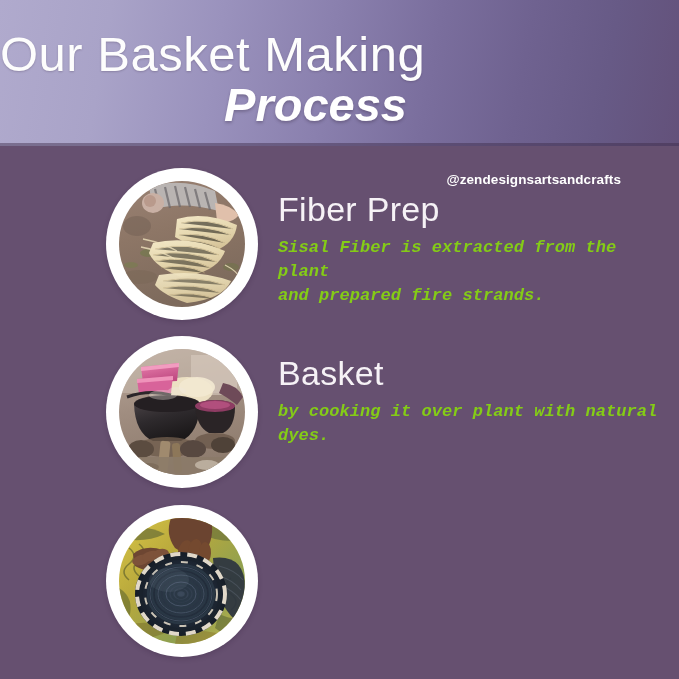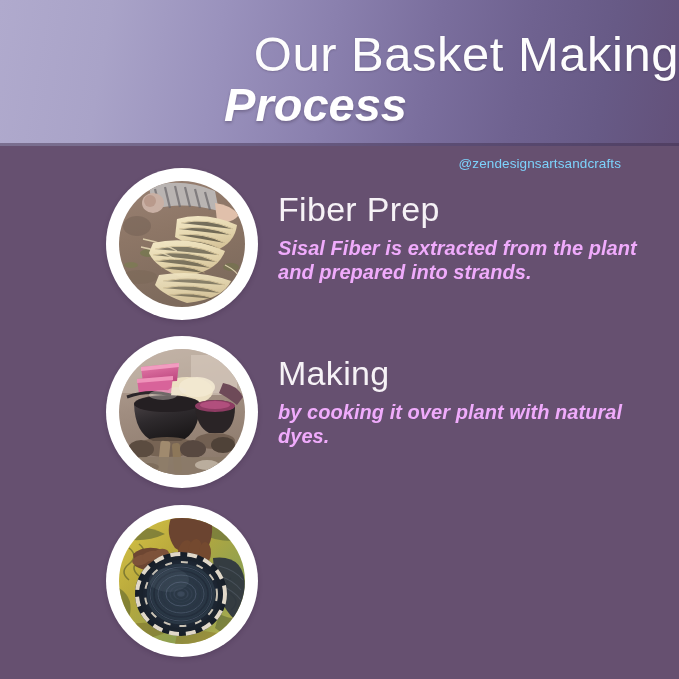--- a/index.html
+++ b/index.html
@@ -45,21 +45,21 @@
     width: 100%;
     height: 3px;
     background: rgba(60, 42, 70, 0.45);
   }
 
   .title-line1 {
     position: absolute;
     left: 0;
     top: 30px;
     width: 679px;
-    text-align: right;
+    text-align: left;
     font-size: 49px;
     font-weight: 300;
     letter-spacing: 0.5px;
     color: #fdfdfd;
     line-height: 1;
     white-space: nowrap;
     text-shadow: 0 1px 2px rgba(50,35,60,0.25);
   }
 
   .title-line2 {
@@ -75,24 +75,24 @@
     color: #ffffff;
     line-height: 1.05;
     white-space: nowrap;
     text-shadow: 0 2px 3px rgba(50,35,60,0.3);
   }
 
   
   .handle {
     position: absolute;
     right: 58px;
-    top: 156px;
+    top: 172px;
     font-size: 13.5px;
-    font-weight: 400;
-    color: #7dd3fc;
+    font-weight: 700;
+    color: #ffffff;
     letter-spacing: 0.1px;
     white-space: nowrap;
   }
 
   
   .step {
     position: absolute;
     left: 0;
     width: 679px;
     height: 166px;
@@ -132,27 +132,28 @@
   .step-title {
     font-size: 34px;
     font-weight: 300;
     color: #f6f2f6;
     line-height: 1.12;
     letter-spacing: 0.3px;
     margin: 0;
     padding-top: 22px;
   }
   .step-desc {
-    font-size: 20px;
+    font-size: 17px;
     font-weight: 700;
     font-style: italic;
-    color: #f0abfc;
+    color: #84cc16;
     line-height: 24px;
     margin: 8px 0 0 0;
     letter-spacing: 0.05px;
+    font-family: Liberation Mono, monospace;
   }
   .step-desc span { display: block; }
 
   
   .step-2 .step-title { padding-top: 18px; }
   .step-3 .step-title { padding-top: 18px; }
 </style>
 </head>
 <body>
 
@@ -239,21 +240,21 @@
             <path d="M22 66 Q42 70 56 78"></path>
             <path d="M106 84 Q118 90 122 98"></path>
           </g>
         </svg>
       </div>
     </div>
     <div class="step-text">
       <div class="step-title">Fiber Prep</div>
       <div class="step-desc">
         <span>Sisal Fiber is extracted from the plant</span>
-        <span>and prepared into strands.</span>
+        <span>and prepared fire strands.</span>
       </div>
     </div>
   </div>
 
   <div class="step step-2">
     <div class="photo-ring">
       <div class="photo">
         <svg width="126" height="126" viewBox="0 0 126 126" aria-hidden="true">
           <defs>
             <linearGradient id="g2bg" x1="0" y1="0" x2="0.2" y2="1">
@@ -311,21 +312,21 @@
           <ellipse cx="74" cy="100" rx="13" ry="9" fill="#574840"></ellipse>
           <ellipse cx="104" cy="96" rx="12" ry="8" fill="#4f4238"></ellipse>
 
           <rect x="0" y="108" width="126" height="18" fill="#8b7a68" opacity="0.85"></rect>
           <ellipse cx="88" cy="116" rx="12" ry="5" fill="#cfc3b4" opacity="0.7"></ellipse>
           <ellipse cx="30" cy="118" rx="10" ry="4" fill="#7a6a59" opacity="0.8"></ellipse>
         </svg>
       </div>
     </div>
     <div class="step-text">
-      <div class="step-title">Making</div>
+      <div class="step-title">Basket</div>
       <div class="step-desc">
         <span>by cooking it over plant with natural dyes.</span>
       </div>
     </div>
   </div>
 
   <div class="step step-3">
     <div class="photo-ring">
       <div class="photo">
         <svg width="126" height="126" viewBox="0 0 126 126" aria-hidden="true">

